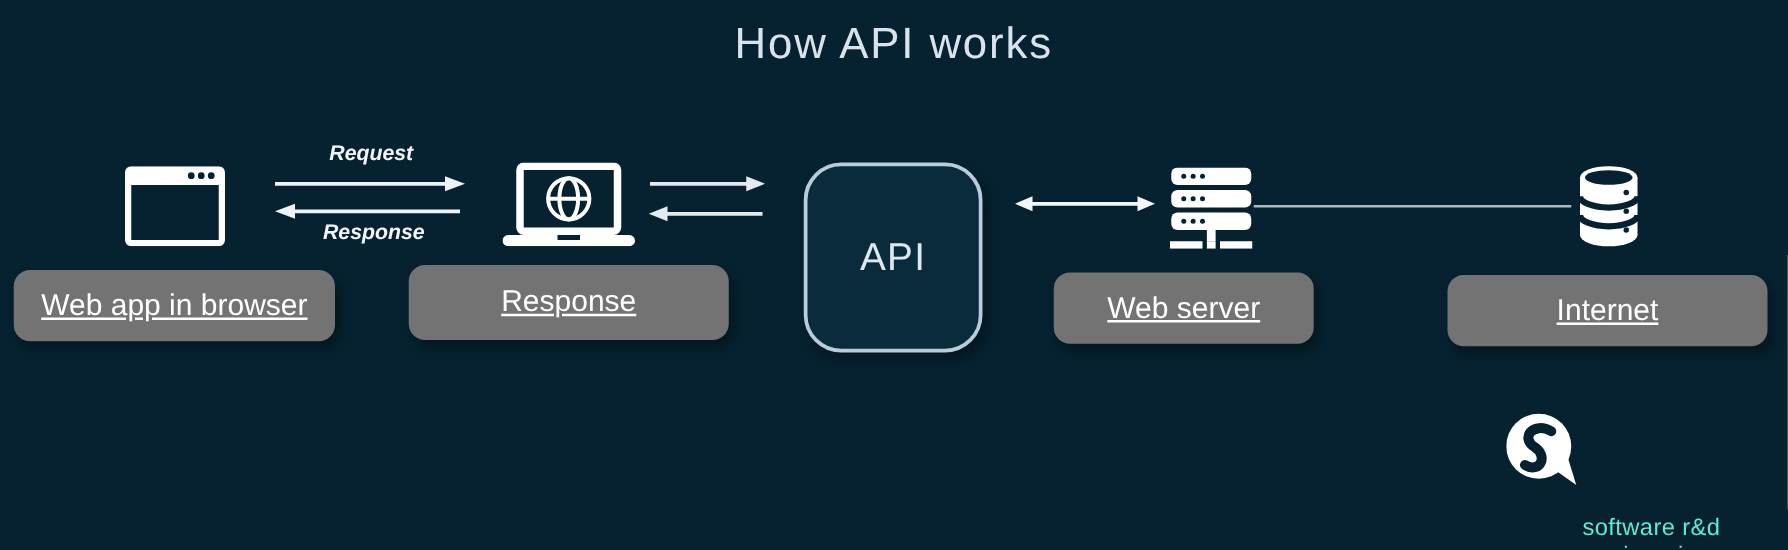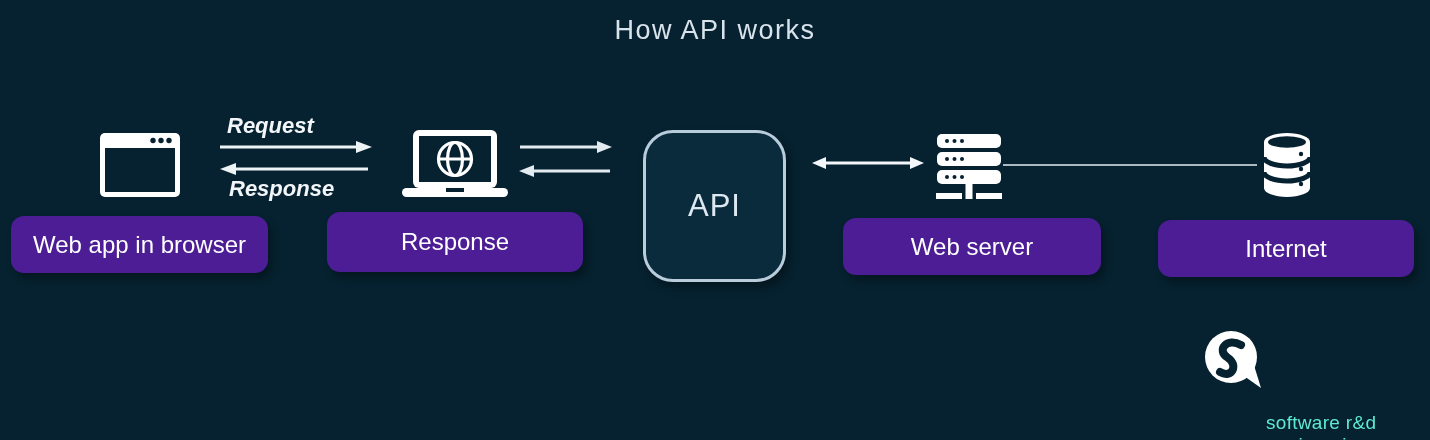--- a/index.html
+++ b/index.html
@@ -6,49 +6,50 @@
   .canvas{
     position:relative;
     width:1430px;height:440px;
     background:#062230;
     font-family:"Liberation Sans",sans-serif;
     overflow:hidden;
   }
   .title{
     position:absolute;left:0;right:0;top:15px;
     text-align:center;
-    font-size:27px;letter-spacing:1.5px;
+    font-size:35px;letter-spacing:1.5px;
     color:#d9e3ec;font-weight:400;
   }
   .label-box{
     position:absolute;
-    background:#4c1d95;
+    background:#737373;
     border-radius:13px;
     color:#ffffff;
     display:flex;align-items:center;justify-content:center;
     font-size:24px;
     box-shadow:4px 6px 9px rgba(0,0,0,0.32);
+    text-decoration:underline;
   }
   .api-box{
     position:absolute;
     left:643px;top:130px;width:137px;height:146px;
     background:#0a2b3b;
     border:3px solid #b9ccdb;
     border-radius:30px;
     display:flex;align-items:center;justify-content:center;
     color:#dde8f1;font-size:31px;letter-spacing:1px;
     box-shadow:4px 6px 10px rgba(0,0,0,0.35);
   }
   .flow-label{
     position:absolute;
     color:#f2f6f9;
-    font-size:22px;
+    font-size:17px;
     font-style:italic;
     font-weight:700;
-    text-align:left;
+    text-align:center;
     width:140px;
   }
   .icon{position:absolute;}
   .thin-line{
     position:absolute;
     left:1003px;top:164px;width:254px;height:2px;
     background:#c9d3da;opacity:.85;
   }
   .logo-word{
     position:absolute;left:1264px;top:380px;
@@ -133,21 +134,21 @@
       <circle cx="26" cy="25" r="2" fill="#062230"></circle>
     <circle cx="11" cy="43" r="2" fill="#062230"></circle>
       <circle cx="18.5" cy="43" r="2" fill="#062230"></circle>
       <circle cx="26" cy="43" r="2" fill="#062230"></circle>
     <rect x="29.5" y="50" width="7" height="9" fill="#ffffff"></rect>
     <rect x="0" y="59" width="26" height="6" fill="#ffffff"></rect>
     <rect x="29.5" y="59" width="7" height="6" fill="#ffffff"></rect>
     <rect x="40" y="59" width="26" height="6" fill="#ffffff"></rect>
   </svg>
 
-  <div class="label-box" style="left:843px;top:218px;width:258px;height:57px;">
+  <div class="label-box" style="left:843px;top:218px;width:208px;height:57px;">
     <span>Web server</span>
   </div>
 
   <div class="thin-line"></div>
 
   <svg class="icon" style="left:1262px;top:132px;" width="50" height="66" viewBox="0 0 50 66">
     <rect x="2" y="10" width="46" height="46" fill="#ffffff"></rect>
     <ellipse cx="25" cy="56" rx="23" ry="9" fill="#ffffff"></ellipse>
     <ellipse cx="25" cy="10" rx="23" ry="9" fill="#ffffff"></ellipse>
     <ellipse cx="25" cy="10" rx="19" ry="5.8" fill="#062230"></ellipse>

